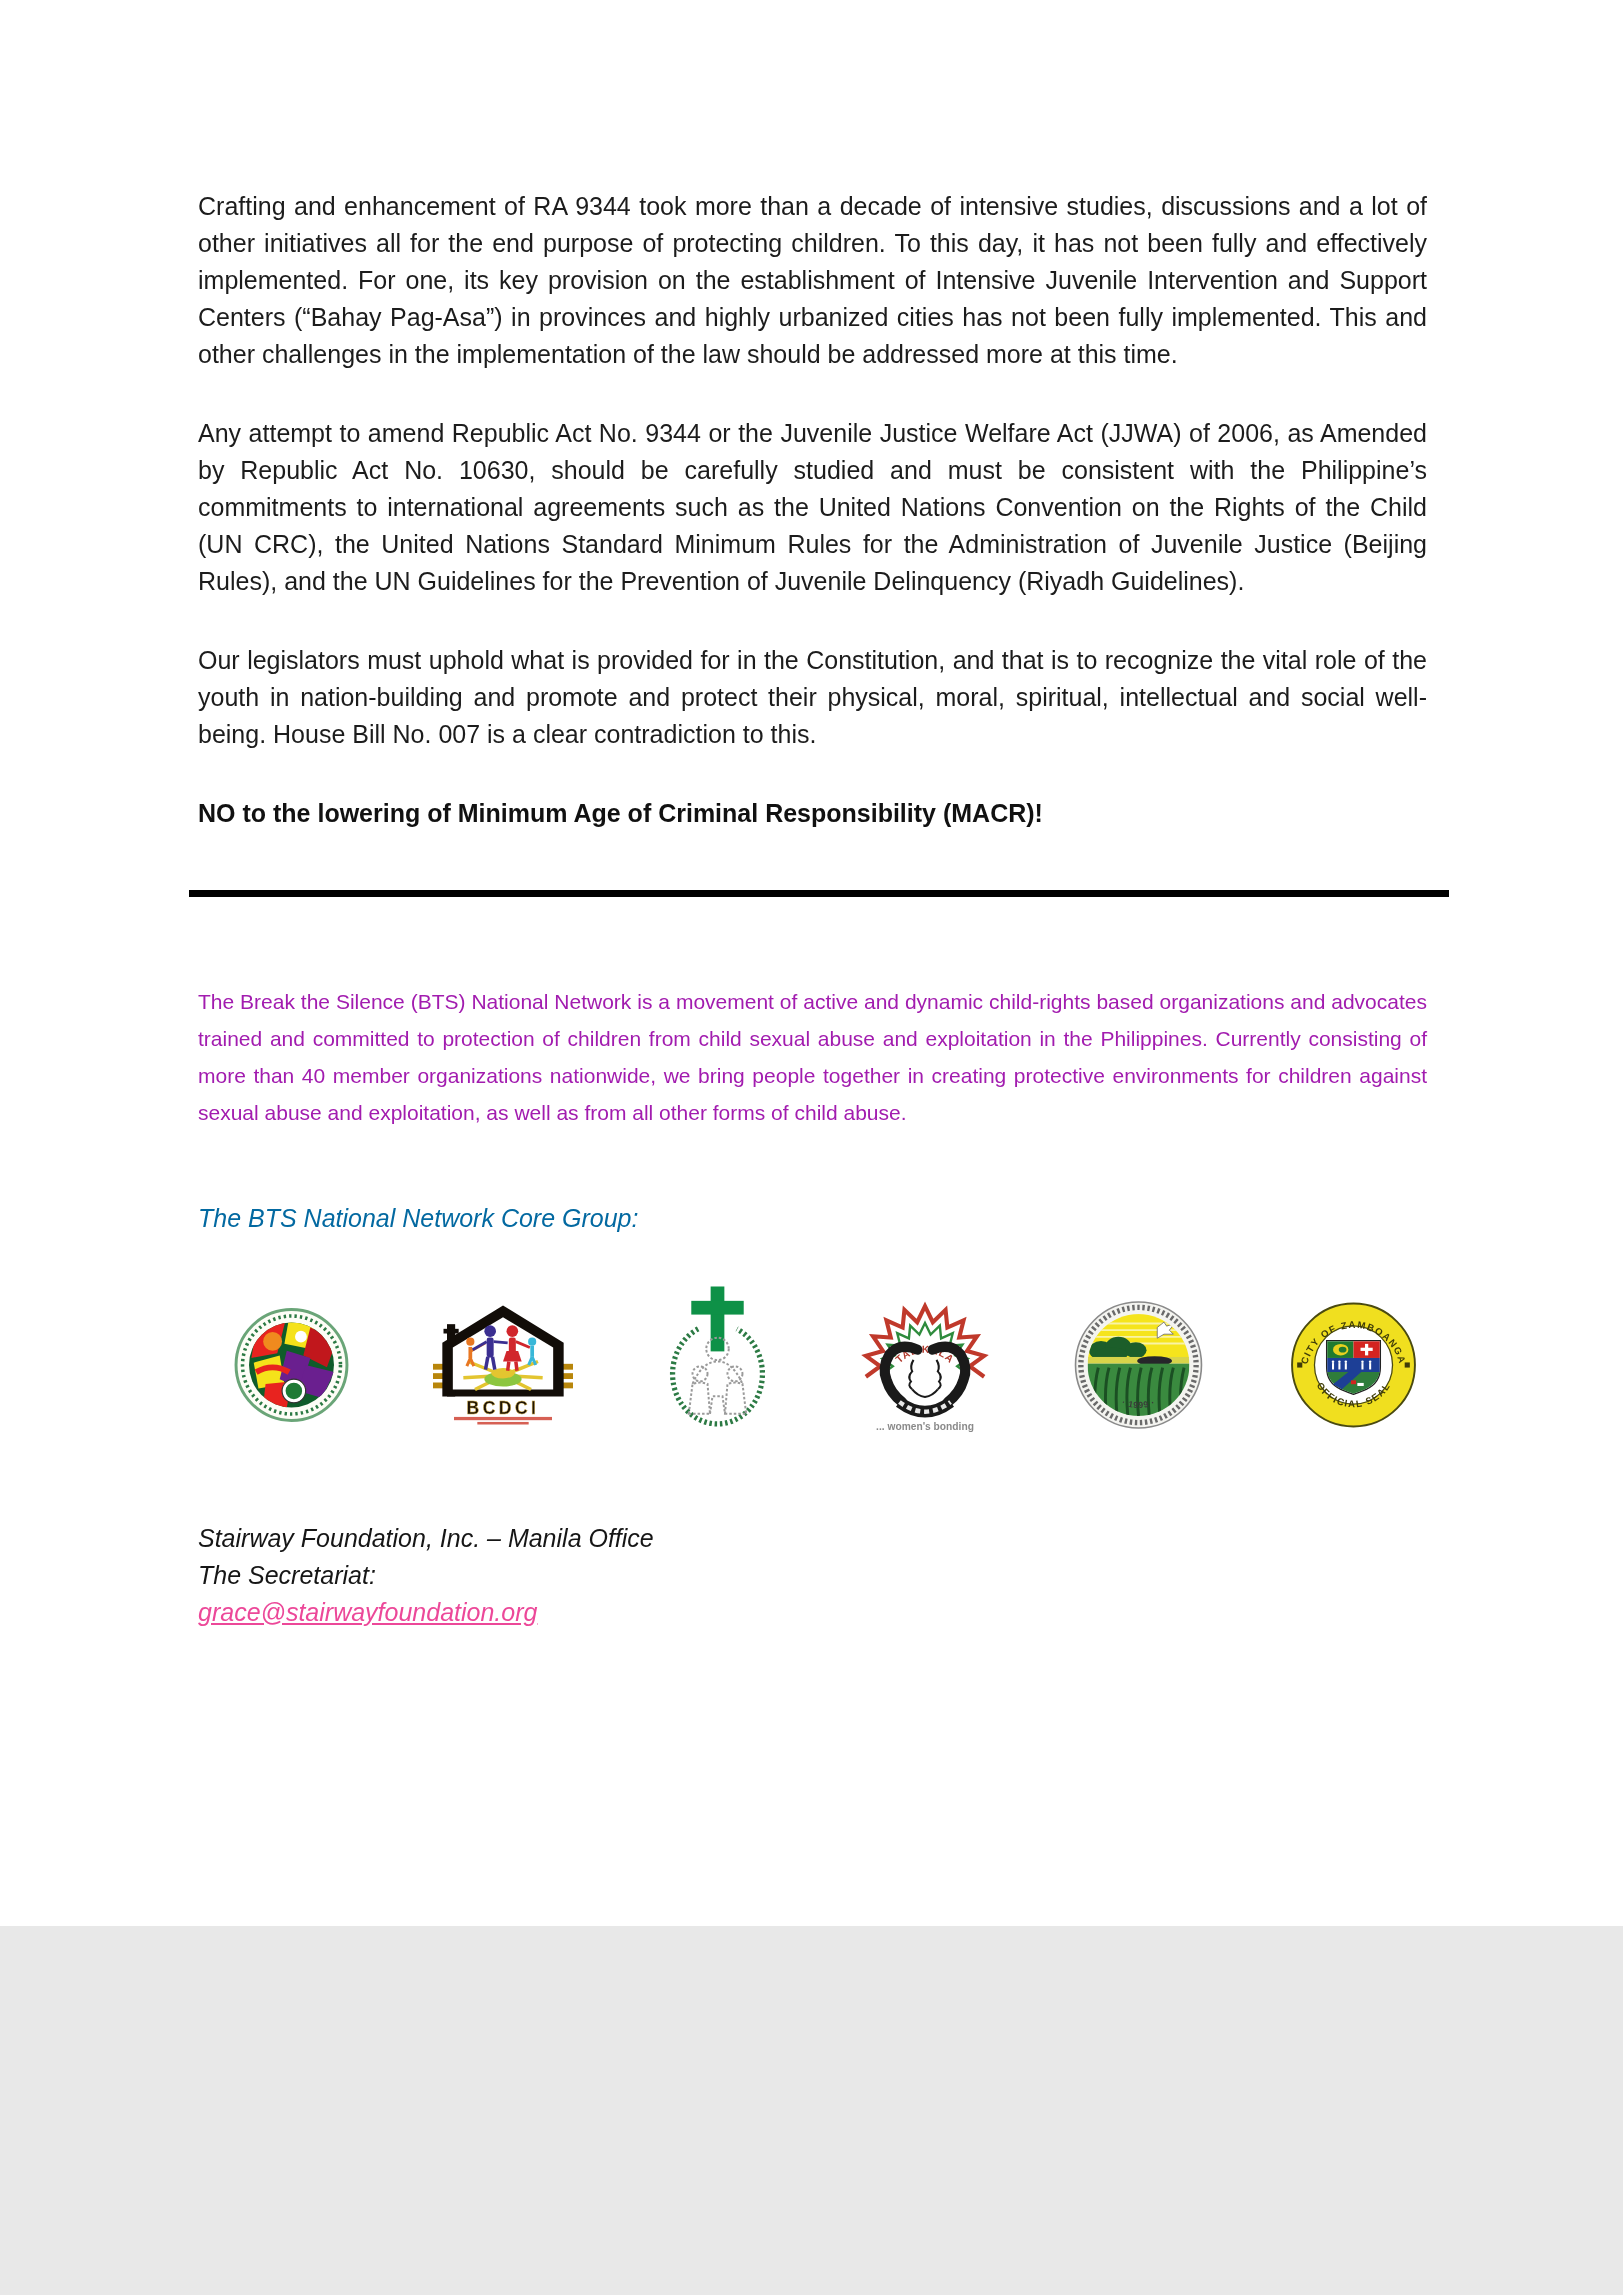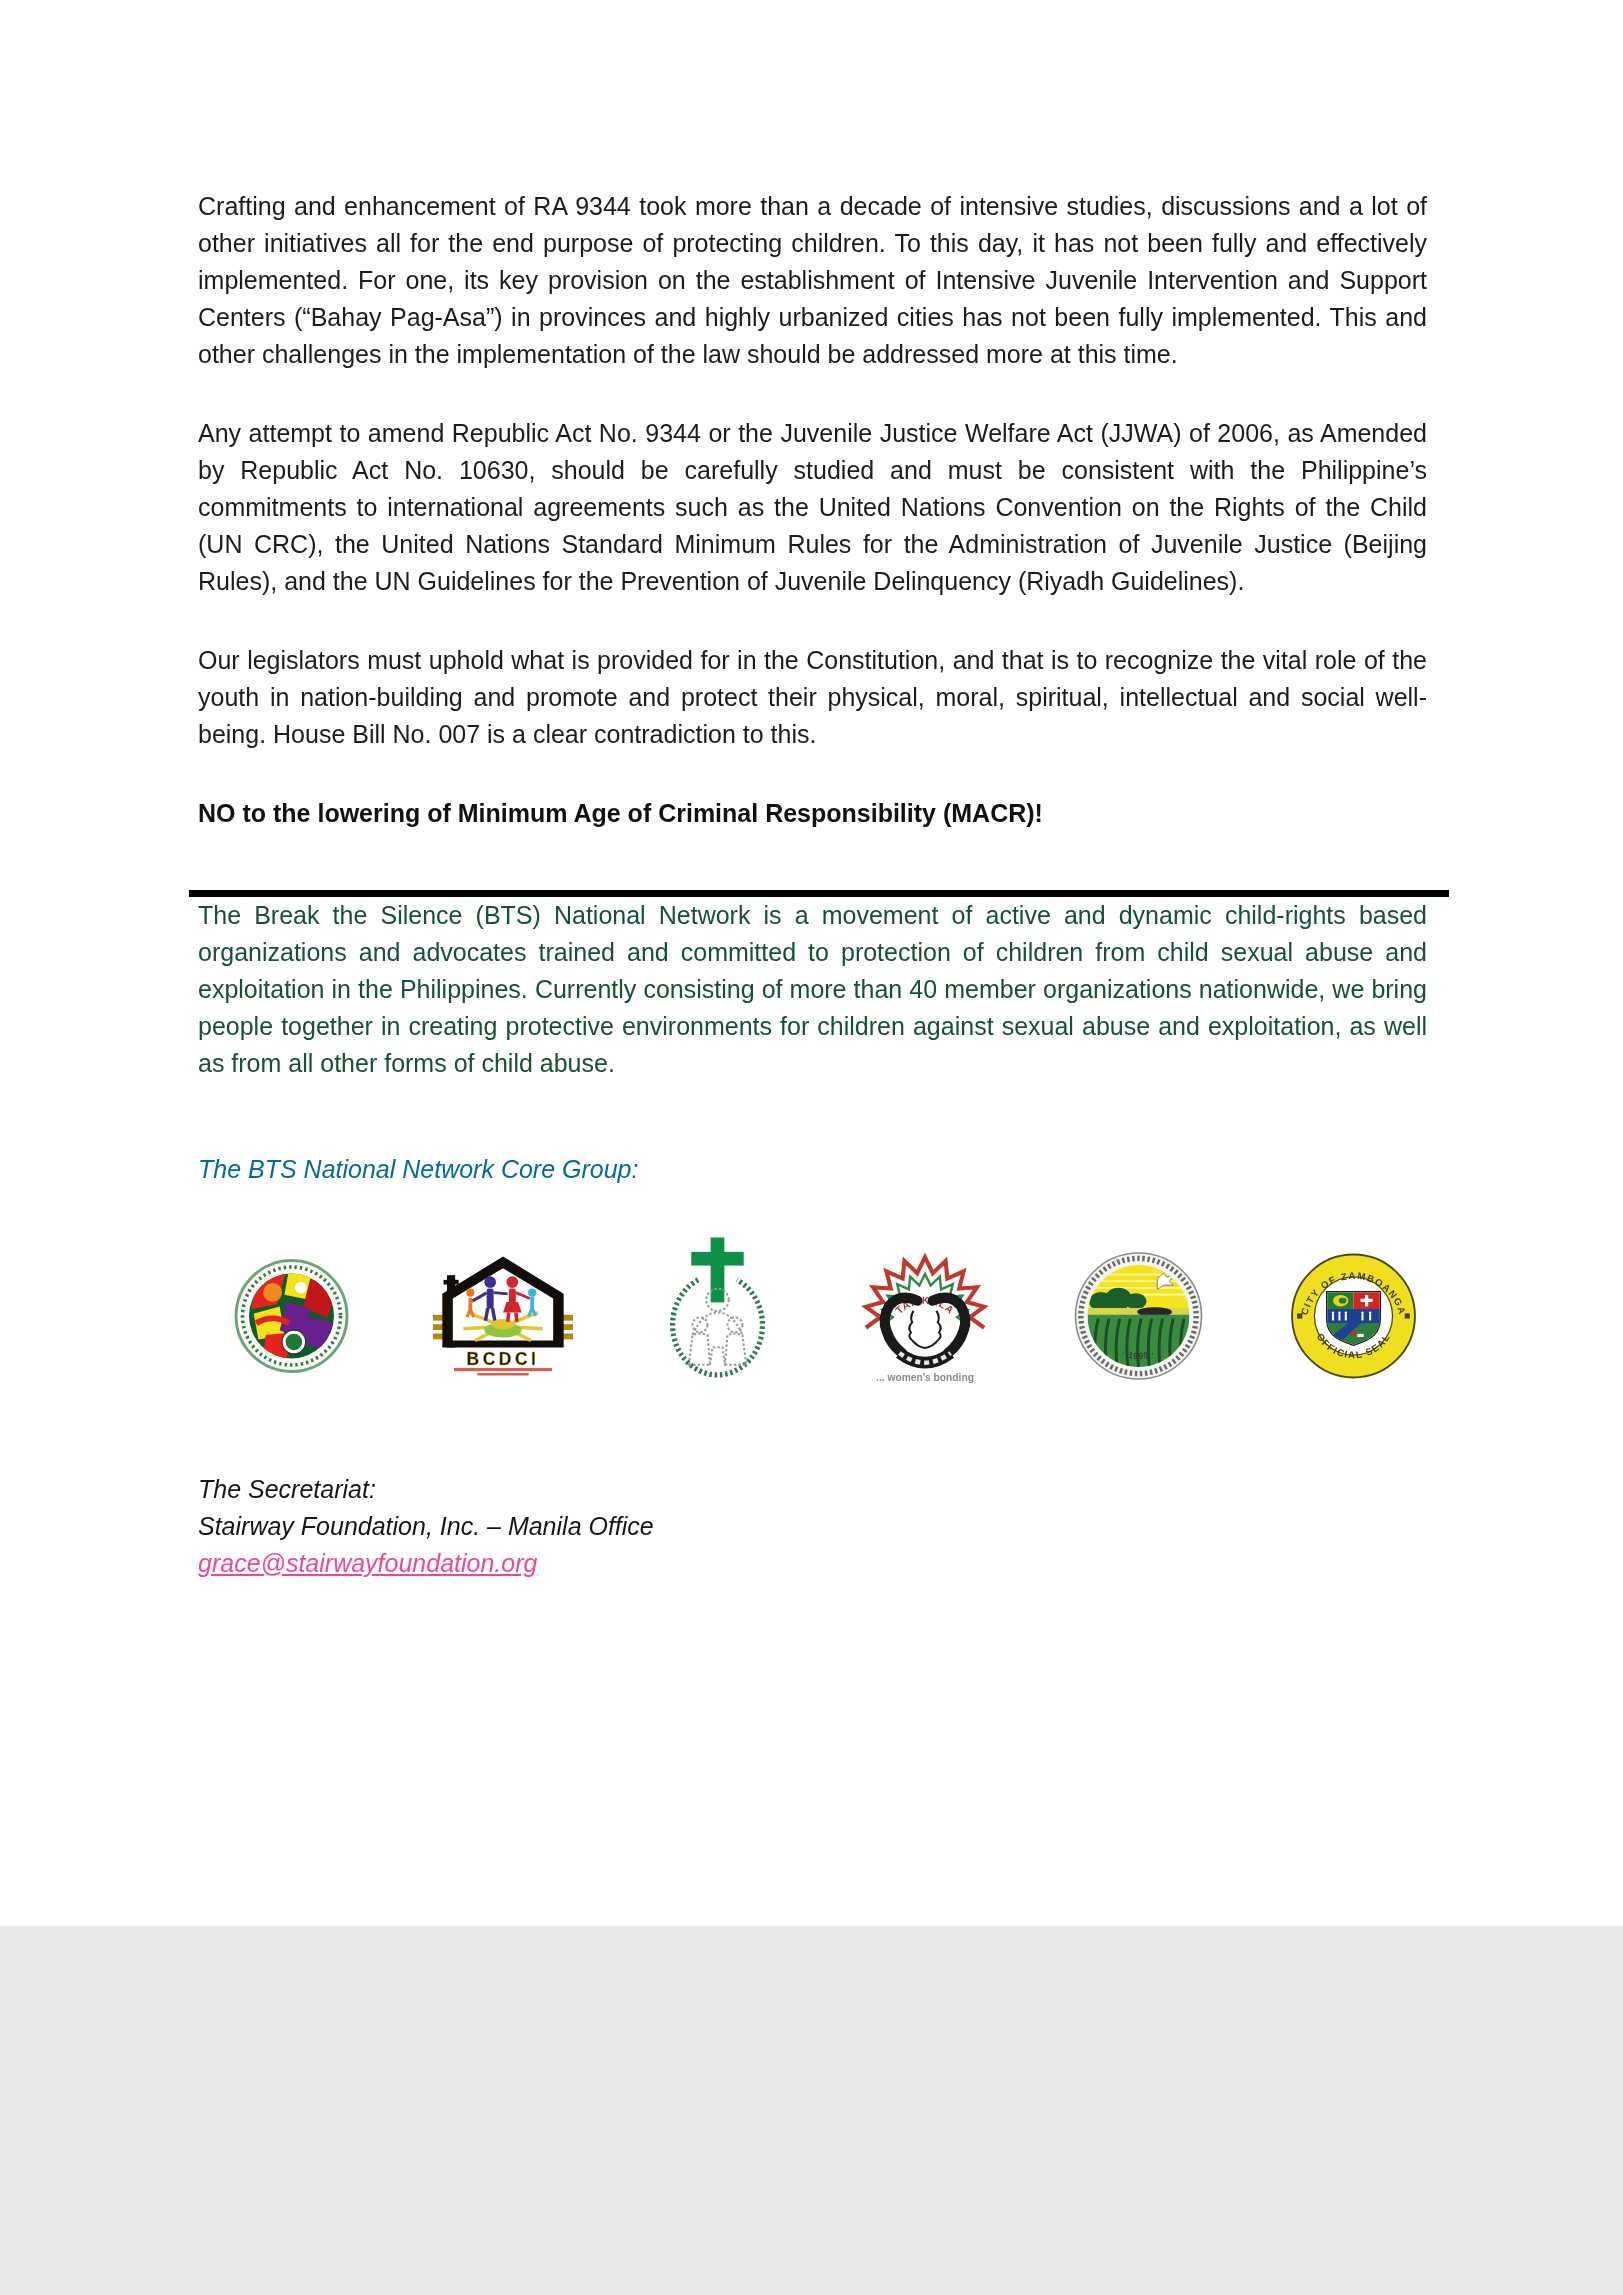--- a/index.html
+++ b/index.html
@@ -6,21 +6,21 @@
   .page {
     position:relative; width:1623px; height:1926px; background:#ffffff;
     margin:0 auto; overflow:hidden;
     font-family:"Liberation Sans", sans-serif;
   }
   .content { position:absolute; left:198px; top:0; width:1229px; padding-top:188px; }
   p { margin:0; }
   .para { font-size:25px; line-height:37px; text-align:justify; color:#1c1c1c; margin-bottom:42px; }
   .statement { font-size:25px; line-height:37px; font-weight:700; color:#111111; }
   .rule { margin-top:58px; margin-left:-9.2px; width:1260px; height:6.5px; background:#000000; }
-  .about { font-size:25px; line-height:37px; text-align:justify; color:#14532d; }
+  .about { margin-top:86px; font-size:21px; line-height:37px; text-align:justify; color:#a21caf; }
   .core-label { margin-top:69px; font-size:25px; line-height:37px; font-style:italic; color:#0369a1; }
   .logos { margin-top:46px; height:164px; display:flex; justify-content:space-between; align-items:center;
            padding-left:34px; padding-right:7.9px; }
   .logo { flex:0 0 auto; }
   .logo svg { display:block; width:100%; height:100%; }
   .logo text { font-family:"Liberation Sans", sans-serif; }
   .l1 { width:119px; height:118px; }
   .l2 { width:140px; height:124px; }
   .l3 { width:125px; height:161px; }
   .l4 { width:128px; height:138px; }
@@ -255,20 +255,20 @@
             <polygon points="34,65 46,55.5 56,55.5 41,69" fill="#1d3f96"></polygon>
             <rect x="48" y="62" width="4" height="3" fill="#d42420"></rect>
             <rect x="53" y="64" width="5" height="2.4" fill="#ffffff"></rect>
           </g>
         </svg>
       </div>
 
     </div>
 
     <div class="secretariat">
+      <p>Stairway Foundation, Inc. – Manila Office</p>
       <p>The Secretariat:</p>
-      <p>Stairway Foundation, Inc. – Manila Office</p>
       <p><a href="#">grace@stairwayfoundation.org</a></p>
     </div>
 
   </div>
 </div>
 
 
 </body></html>

